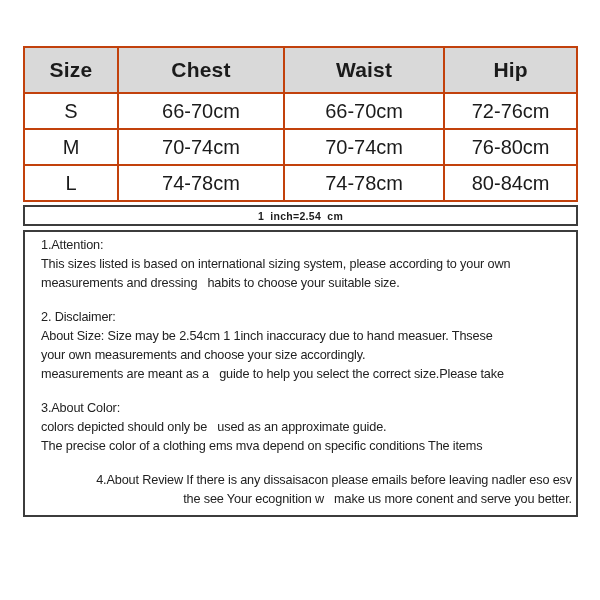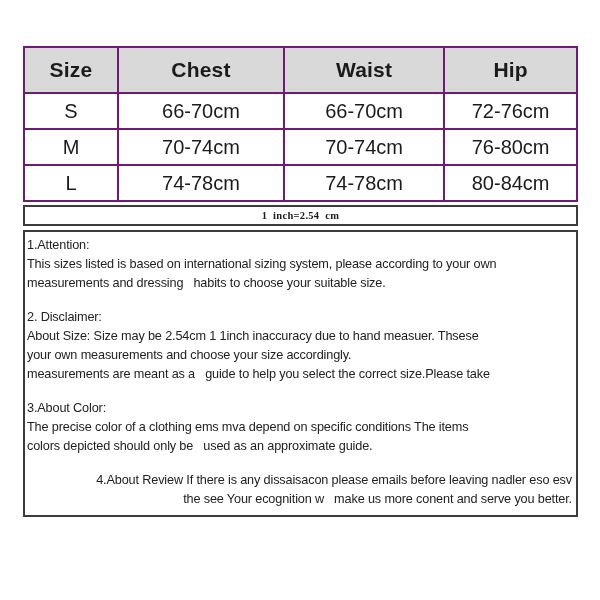--- a/index.html
+++ b/index.html
@@ -19,21 +19,21 @@
     width: 555px;
   }
   
   table.size-chart {
     border-collapse: collapse;
     width: 555px;
     table-layout: fixed;
   }
   table.size-chart th,
   table.size-chart td {
-    border: 2px solid #701a75;
+    border: 2px solid #c2410c;
     text-align: center;
     vertical-align: middle;
     padding: 0;
     overflow: hidden;
   }
   table.size-chart col.c-size  { width: 17%; }
   table.size-chart col.c-chest { width: 30%; }
   table.size-chart col.c-waist { width: 29%; }
   table.size-chart col.c-hip   { width: 24%; }
   tr.hdr-row { height: 46px; }
@@ -49,32 +49,32 @@
     background: #ffffff;
   }
   
   .strip {
     margin-top: 3px;
     border: 2px solid #3c3c3c;
     height: 17px;
     display: flex;
     align-items: center;
     justify-content: center;
-    font-family: Liberation Serif, serif;
+    font-family: Liberation Sans, sans-serif;
     font-weight: bold;
     font-size: 10.5px;
     word-spacing: 3px;
     letter-spacing: 0.3px;
     background: #ffffff;
   }
   
   .notes-box {
     margin-top: 4px;
     border: 2px solid #3c3c3c;
-    padding: 4px 4px 6px 2px;
+    padding: 4px 4px 6px 16px;
     background: #ffffff;
   }
   .note-section { margin-bottom: 15px; }
   .note-section:last-child { margin-bottom: 0; text-align: right; }
   .note-line {
     font-size: 12.7px;
     line-height: 19px;
     letter-spacing: -0.15px;
     white-space: pre-wrap;
     color: #222222;
@@ -133,22 +133,22 @@
 
     <div class="note-section">
       <div class="note-line">2. Disclaimer:</div>
       <div class="note-line">About Size: Size may be 2.54cm 1 1inch inaccuracy due to hand measuer. Thsese</div>
       <div class="note-line">your own measurements and choose your size accordingly.</div>
       <div class="note-line">measurements are meant as a   guide to help you select the correct size.Please take</div>
     </div>
 
     <div class="note-section">
       <div class="note-line">3.About Color:</div>
+      <div class="note-line">colors depicted should only be   used as an approximate guide.</div>
       <div class="note-line">The precise color of a clothing ems mva depend on specific conditions The items</div>
-      <div class="note-line">colors depicted should only be   used as an approximate guide.</div>
     </div>
 
     <div class="note-section">
       <div class="note-line">4.About Review If there is any dissaisacon please emails before leaving nadler eso esv</div>
       <div class="note-line">the see Your ecognition w   make us more conent and serve you better.</div>
     </div>
 
   </div>
 </div>
 

